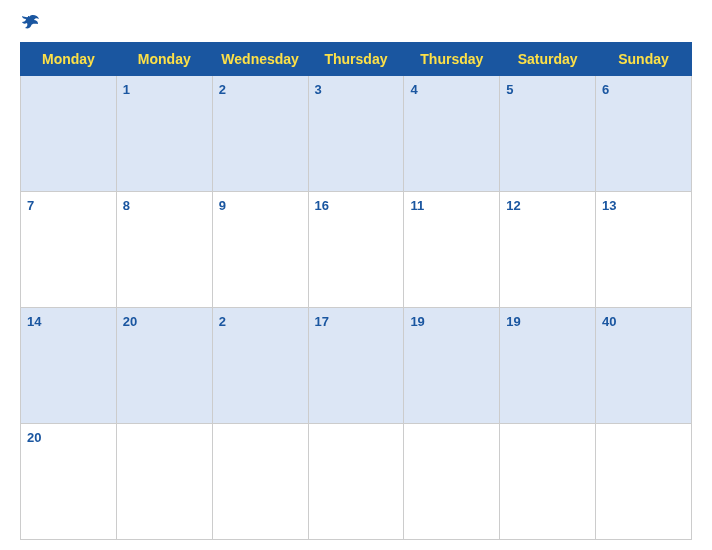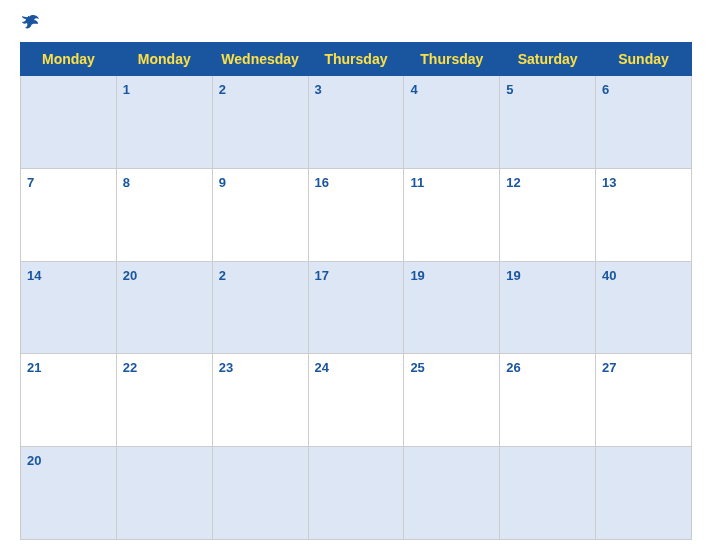--- a/index.html
+++ b/index.html
@@ -152,29 +152,20 @@
       <tr>
         <td><span class="day-num">14</span></td>
         <td><span class="day-num">20</span></td>
         <td><span class="day-num">2</span></td>
         <td><span class="day-num">17</span></td>
         <td><span class="day-num">19</span></td>
         <td><span class="day-num">19</span></td>
         <td><span class="day-num">40</span></td>
       </tr>
       <tr>
-        <td><span class="day-num">21</span></td>
-        <td><span class="day-num">22</span></td>
-        <td><span class="day-num">23</span></td>
-        <td><span class="day-num">24</span></td>
-        <td><span class="day-num">25</span></td>
-        <td><span class="day-num">26</span></td>
-        <td><span class="day-num">27</span></td>
-      </tr>
-      <tr>
         <td><span class="day-num">20</span></td>
         <td></td>
         <td></td>
         <td></td>
         <td></td>
         <td></td>
         <td></td>
       </tr>
     </tbody>
 </table>

